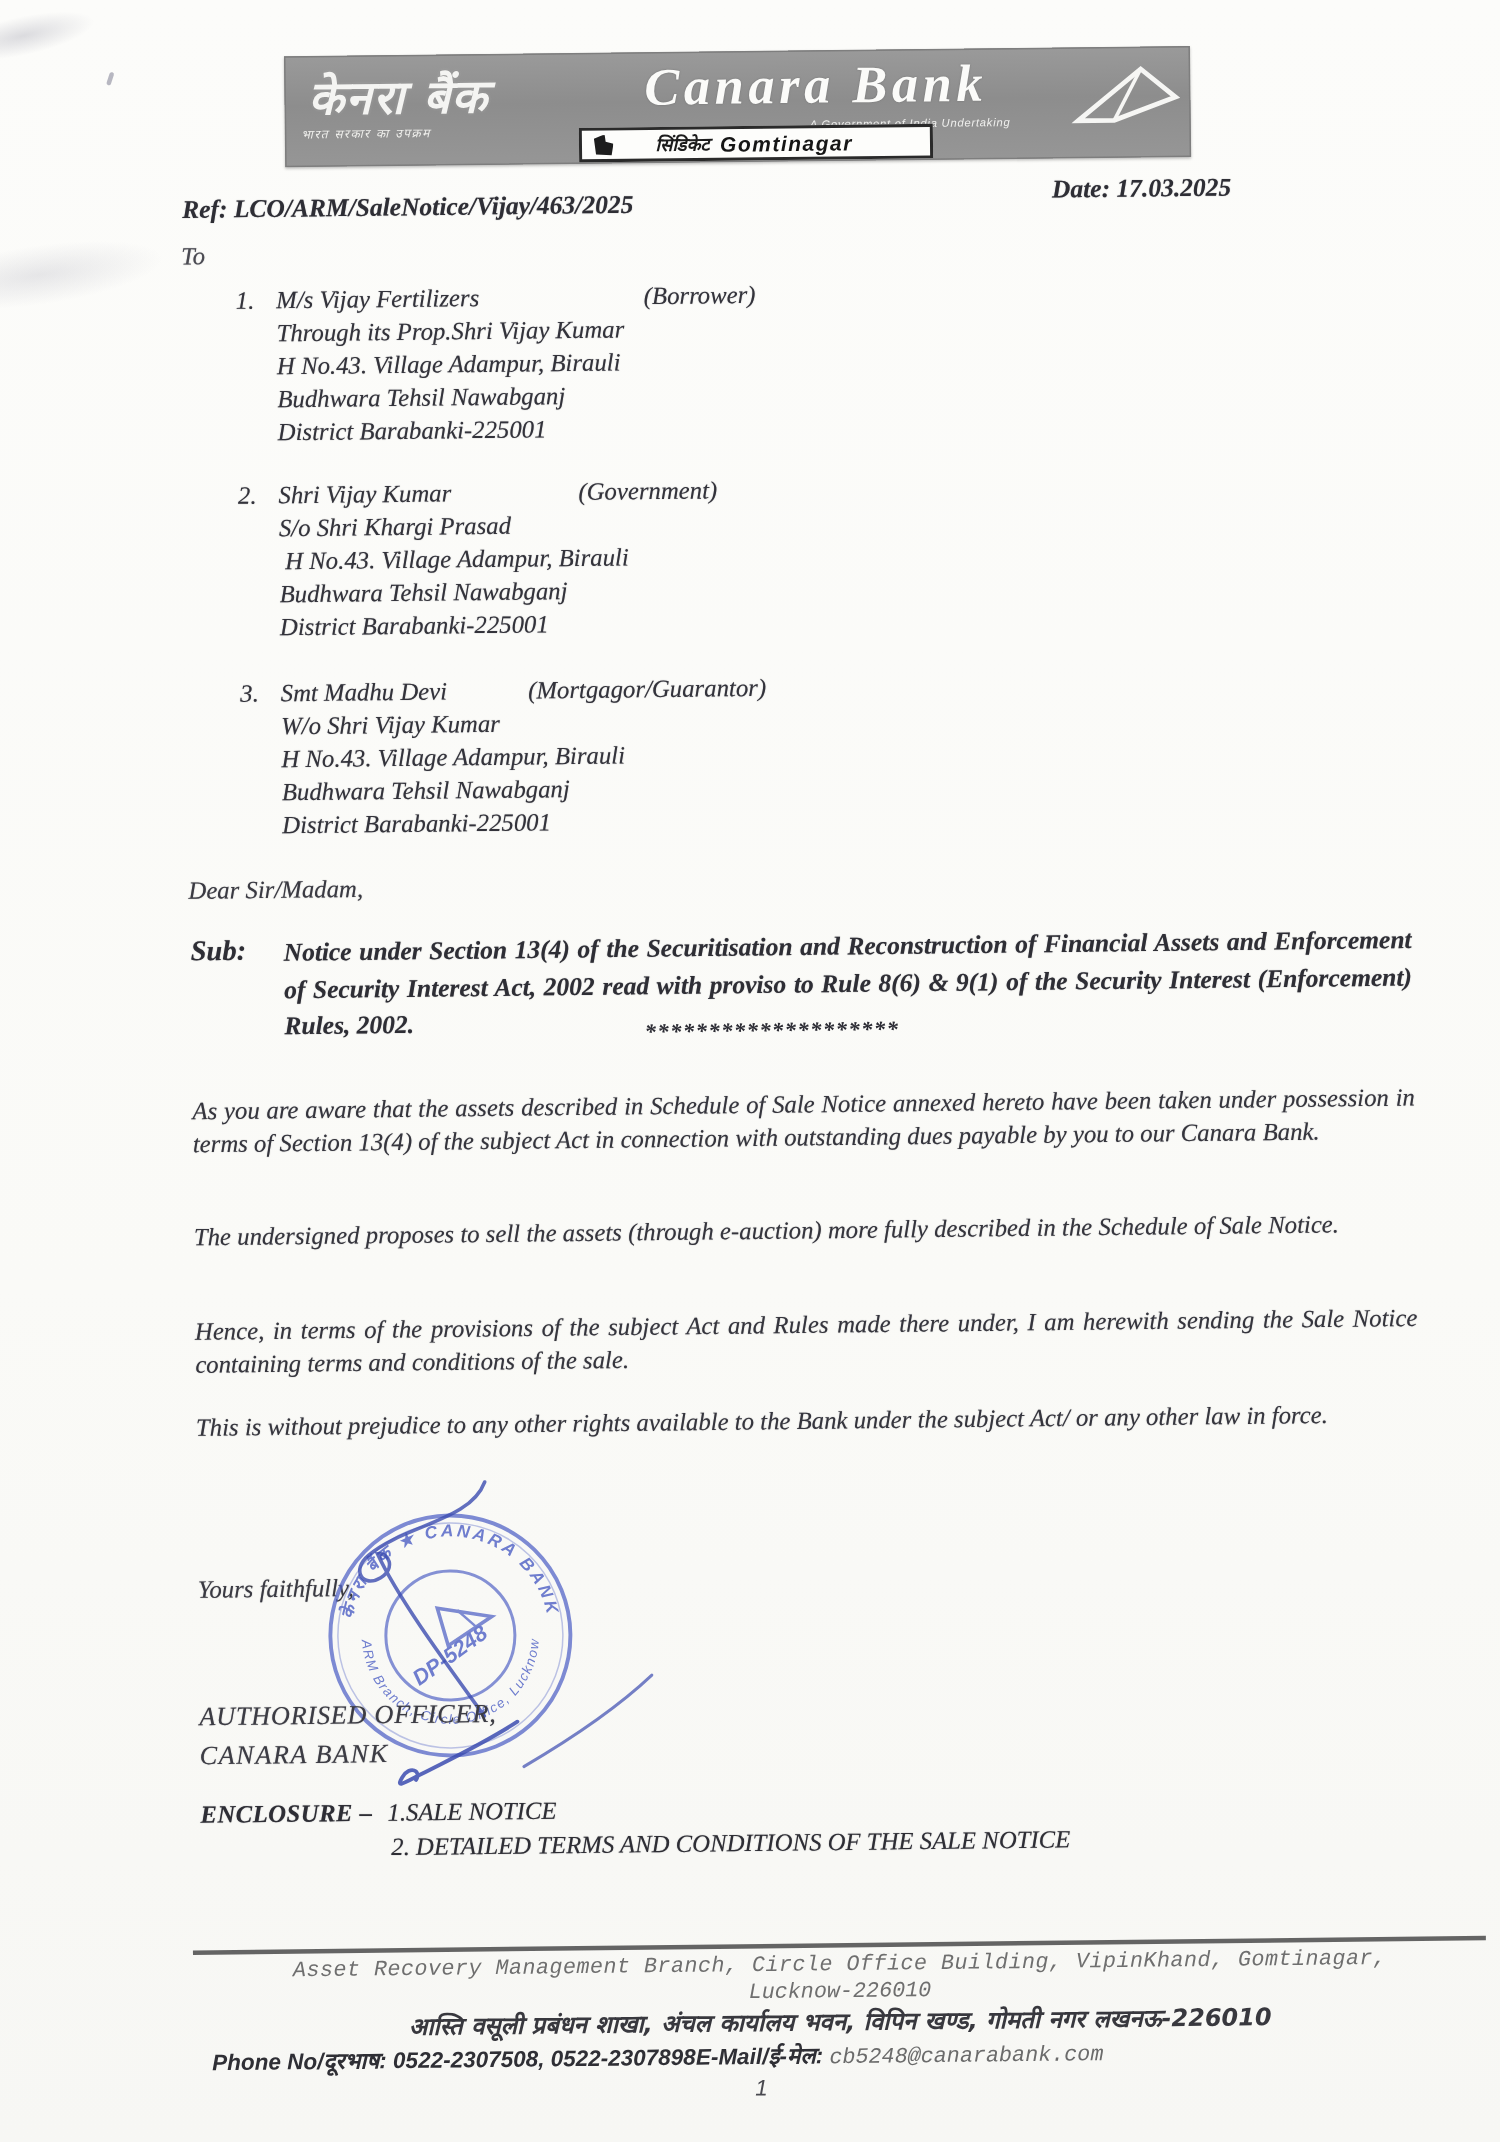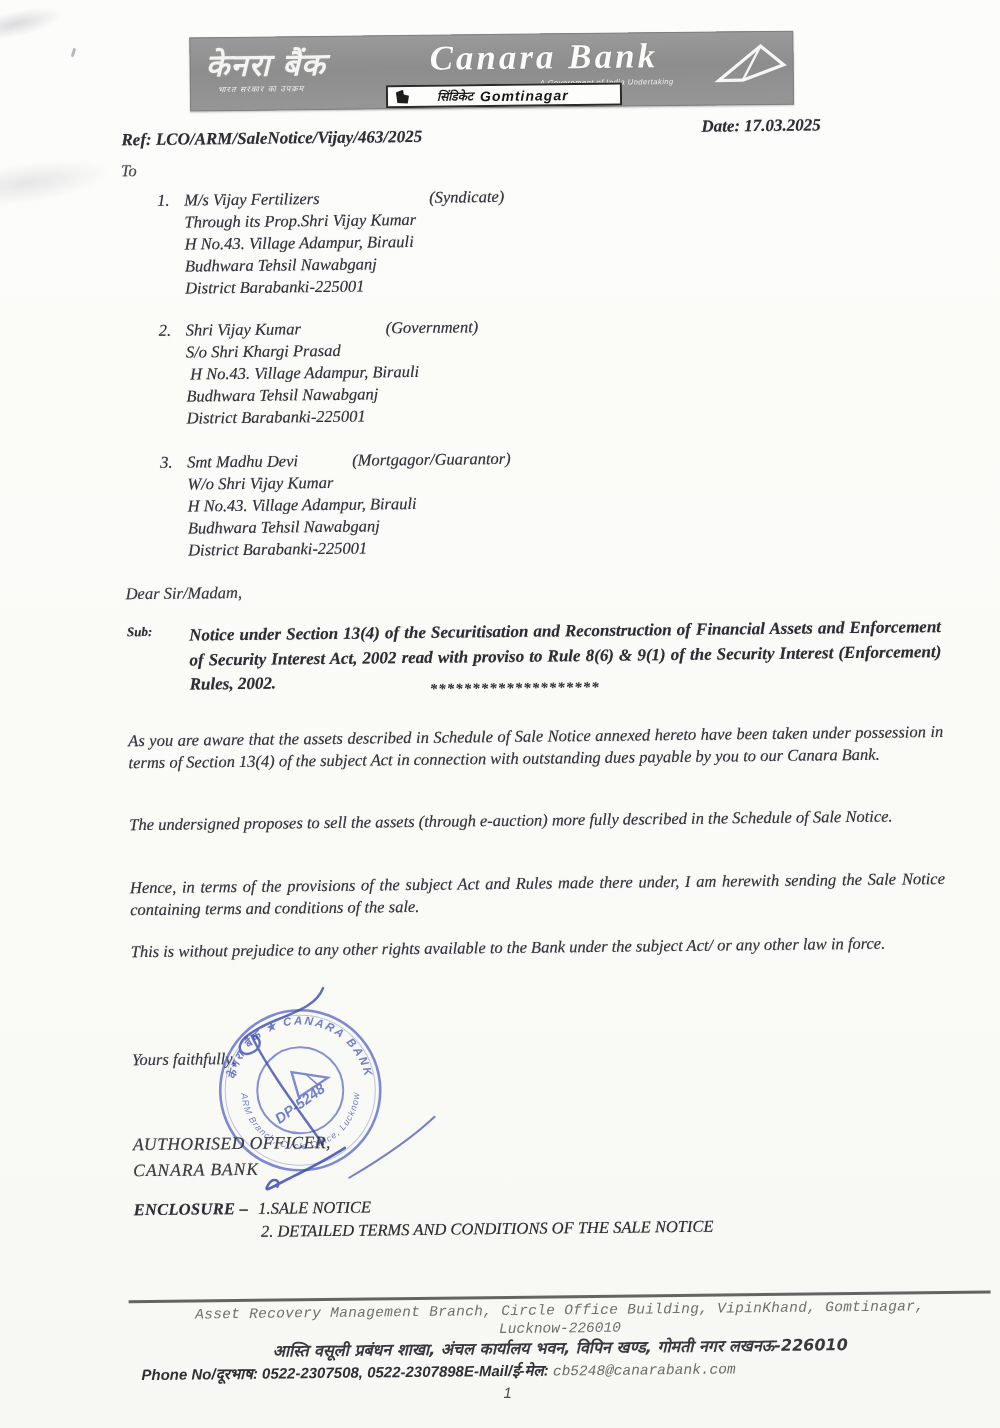--- a/index.html
+++ b/index.html
@@ -17,21 +17,21 @@
   .scan-text{text-shadow:0 0 0.7px rgba(45,45,55,0.55);}
   
   .banner{
     left:197px;top:34px;width:604px;height:74px;
     background:linear-gradient(180deg,#9a9a9a 0%,#8d8d8d 45%,#969696 100%);
     box-shadow:0 0 0 1px #7e7e7e inset, 0 1px 2px rgba(0,0,0,.25);
   }
   .logo-hi{left:16px;top:6px;font-size:31px;font-weight:bold;color:#f4f4f2;
     letter-spacing:1px;font-family:"DejaVu Sans",sans-serif;
     text-shadow:0 0 1px #666,0 0 2px rgba(255,255,255,.4);}
-  .logo-hi-sub{left:28px;top:46px;font-size:8px;color:#efefec;font-family:"DejaVu Sans",sans-serif;letter-spacing:1px;}
+  .logo-hi-sub{left:11px;top:46px;font-size:8px;color:#efefec;font-family:"DejaVu Sans",sans-serif;letter-spacing:1px;}
   .logo-en{left:240px;top:4px;font-size:35px;font-weight:bold;color:#fbfbf9;
     letter-spacing:3px;font-family:"Liberation Serif",serif;text-shadow:0 0 1px #666;}
   .logo-en-sub{left:350px;top:45px;font-size:7.5px;color:#f0f0ee;font-family:"Liberation Sans",sans-serif;letter-spacing:.5px;}
   .bank-mark{left:524px;top:8px;}
   .syndicate{
     left:196px;top:50px;width:236px;height:23px;background:#fdfdfb;
     border:2px solid #2a2a2a;display:flex;align-items:center;gap:7px;padding-left:8px;box-sizing:border-box;
   }
   .syn-glyph{width:13px;height:14px;background:#1d1d1d;clip-path:polygon(0 20%,55% 0,60% 35%,100% 45%,90% 100%,10% 95%);}
   .syn-hi{font-size:12px;font-weight:bold;color:#1c1c1c;font-family:"DejaVu Sans",sans-serif;padding-left:21px;}
@@ -45,21 +45,21 @@
   .addr .first{display:flex;}
   .addr .num{width:27px;}
   .addr .lines{padding-left:27px;}
   .addr1{left:163px;top:186px;} .addr1 .name{width:245px;}
   .addr2{left:163px;top:316px;} .addr2 .name{width:200px;}
   .addr2 .lines .l:nth-child(2){padding-left:4px;}
   .addr3{left:163px;top:448px;} .addr3 .name{width:165px;}
   
   .salutation{left:127px;top:580px;font-size:16.5px;color:#3a3a42;}
   .sub-row{left:128px;top:620px;width:814px;display:flex;}
-  .sub-label{width:62px;font-weight:bold;font-size:13px;flex:none;}
+  .sub-label{width:62px;font-weight:bold;font-size:19px;flex:none;}
   .sub-text{font-weight:bold;font-size:17px;line-height:24.5px;text-align:justify;}
   .stars{left:430px;top:680px;font-size:15px;font-weight:bold;letter-spacing:1px;color:#2c2c34;}
   .para{left:128px;width:815px;font-size:16.5px;line-height:21.5px;text-align:justify;color:#35353d;}
   .p1{top:726px;} .p2{top:810px;} .p3{top:873px;} .p4{top:937px;}
   
   .yours{left:128px;top:1046px;font-size:16.5px;color:#3a3a42;}
   .sig-line1{left:128px;top:1130px;font-size:17.5px;letter-spacing:.5px;color:#3c3c44;}
   .sig-line2{left:128px;top:1156px;font-size:17.5px;letter-spacing:1px;color:#3c3c44;}
   .enc-row{left:128px;top:1196px;font-size:16.5px;display:flex;}
   .enc-label{font-weight:bold;letter-spacing:.3px;}
@@ -111,21 +111,21 @@
     </div>
 
     <div class="abs ref scan-text">Ref: LCO/ARM/SaleNotice/Vijay/463/2025</div>
     <div class="abs date scan-text">Date: 17.03.2025</div>
     <div class="abs to scan-text">To</div>
 
     <div class="abs addr addr1 scan-text">
       <div class="first">
         <span class="num">1.</span>
         <span class="name">M/s Vijay Fertilizers</span>
-        <span class="role">(Syndicate)</span>
+        <span class="role">(Borrower)</span>
       </div>
       <div class="lines">
         <div class="l">Through its Prop.Shri Vijay Kumar</div>
         <div class="l">H No.43. Village Adampur, Birauli</div>
         <div class="l">Budhwara Tehsil Nawabganj</div>
         <div class="l">District Barabanki-225001</div>
       </div>
     </div>
 
     <div class="abs addr addr2 scan-text">

